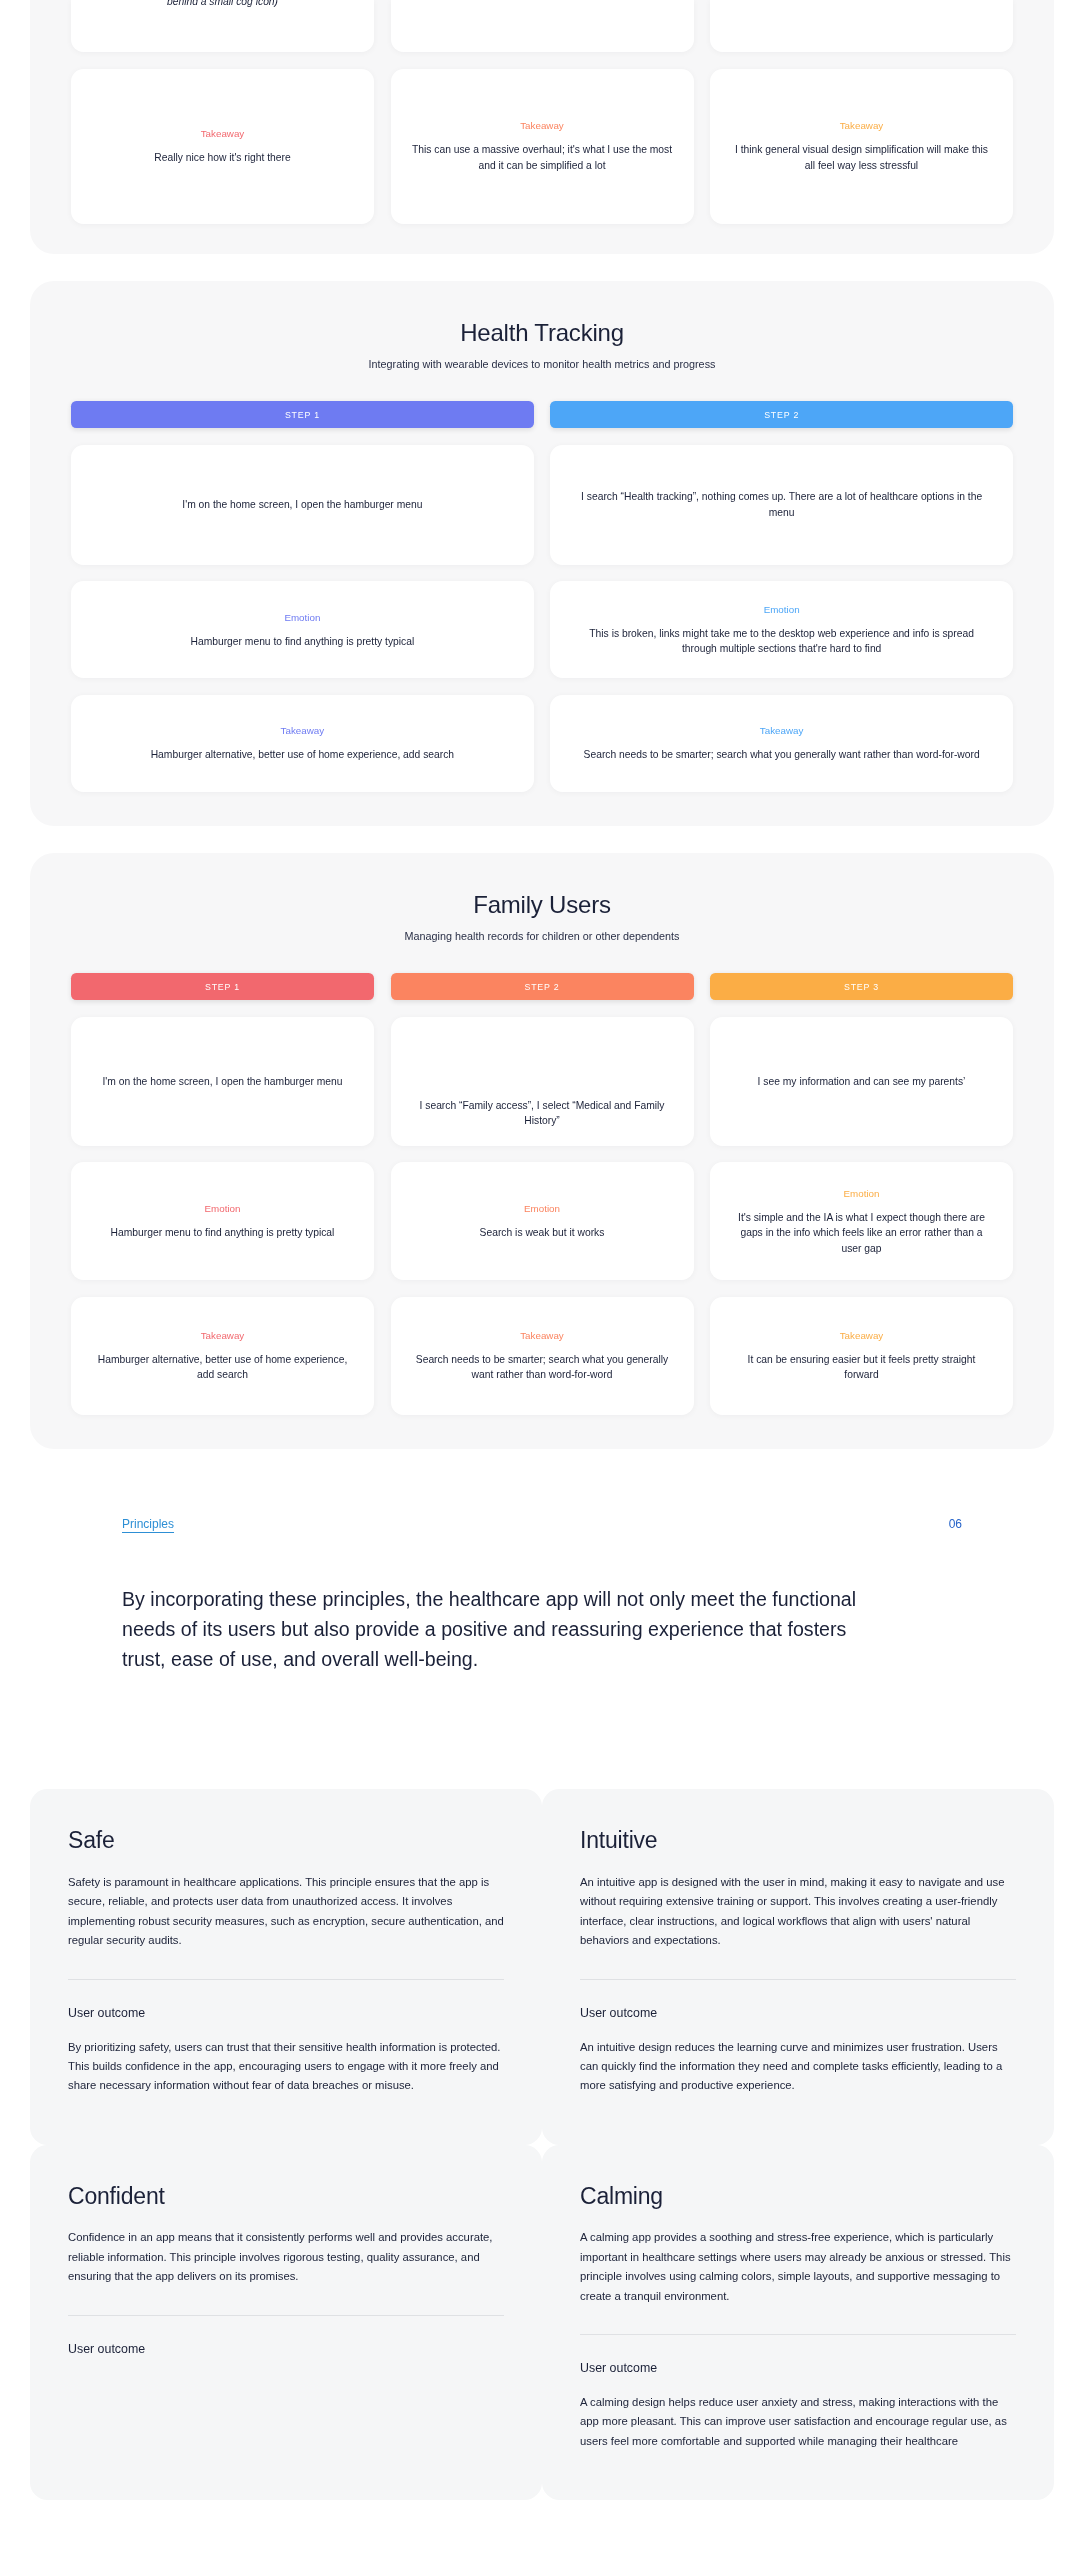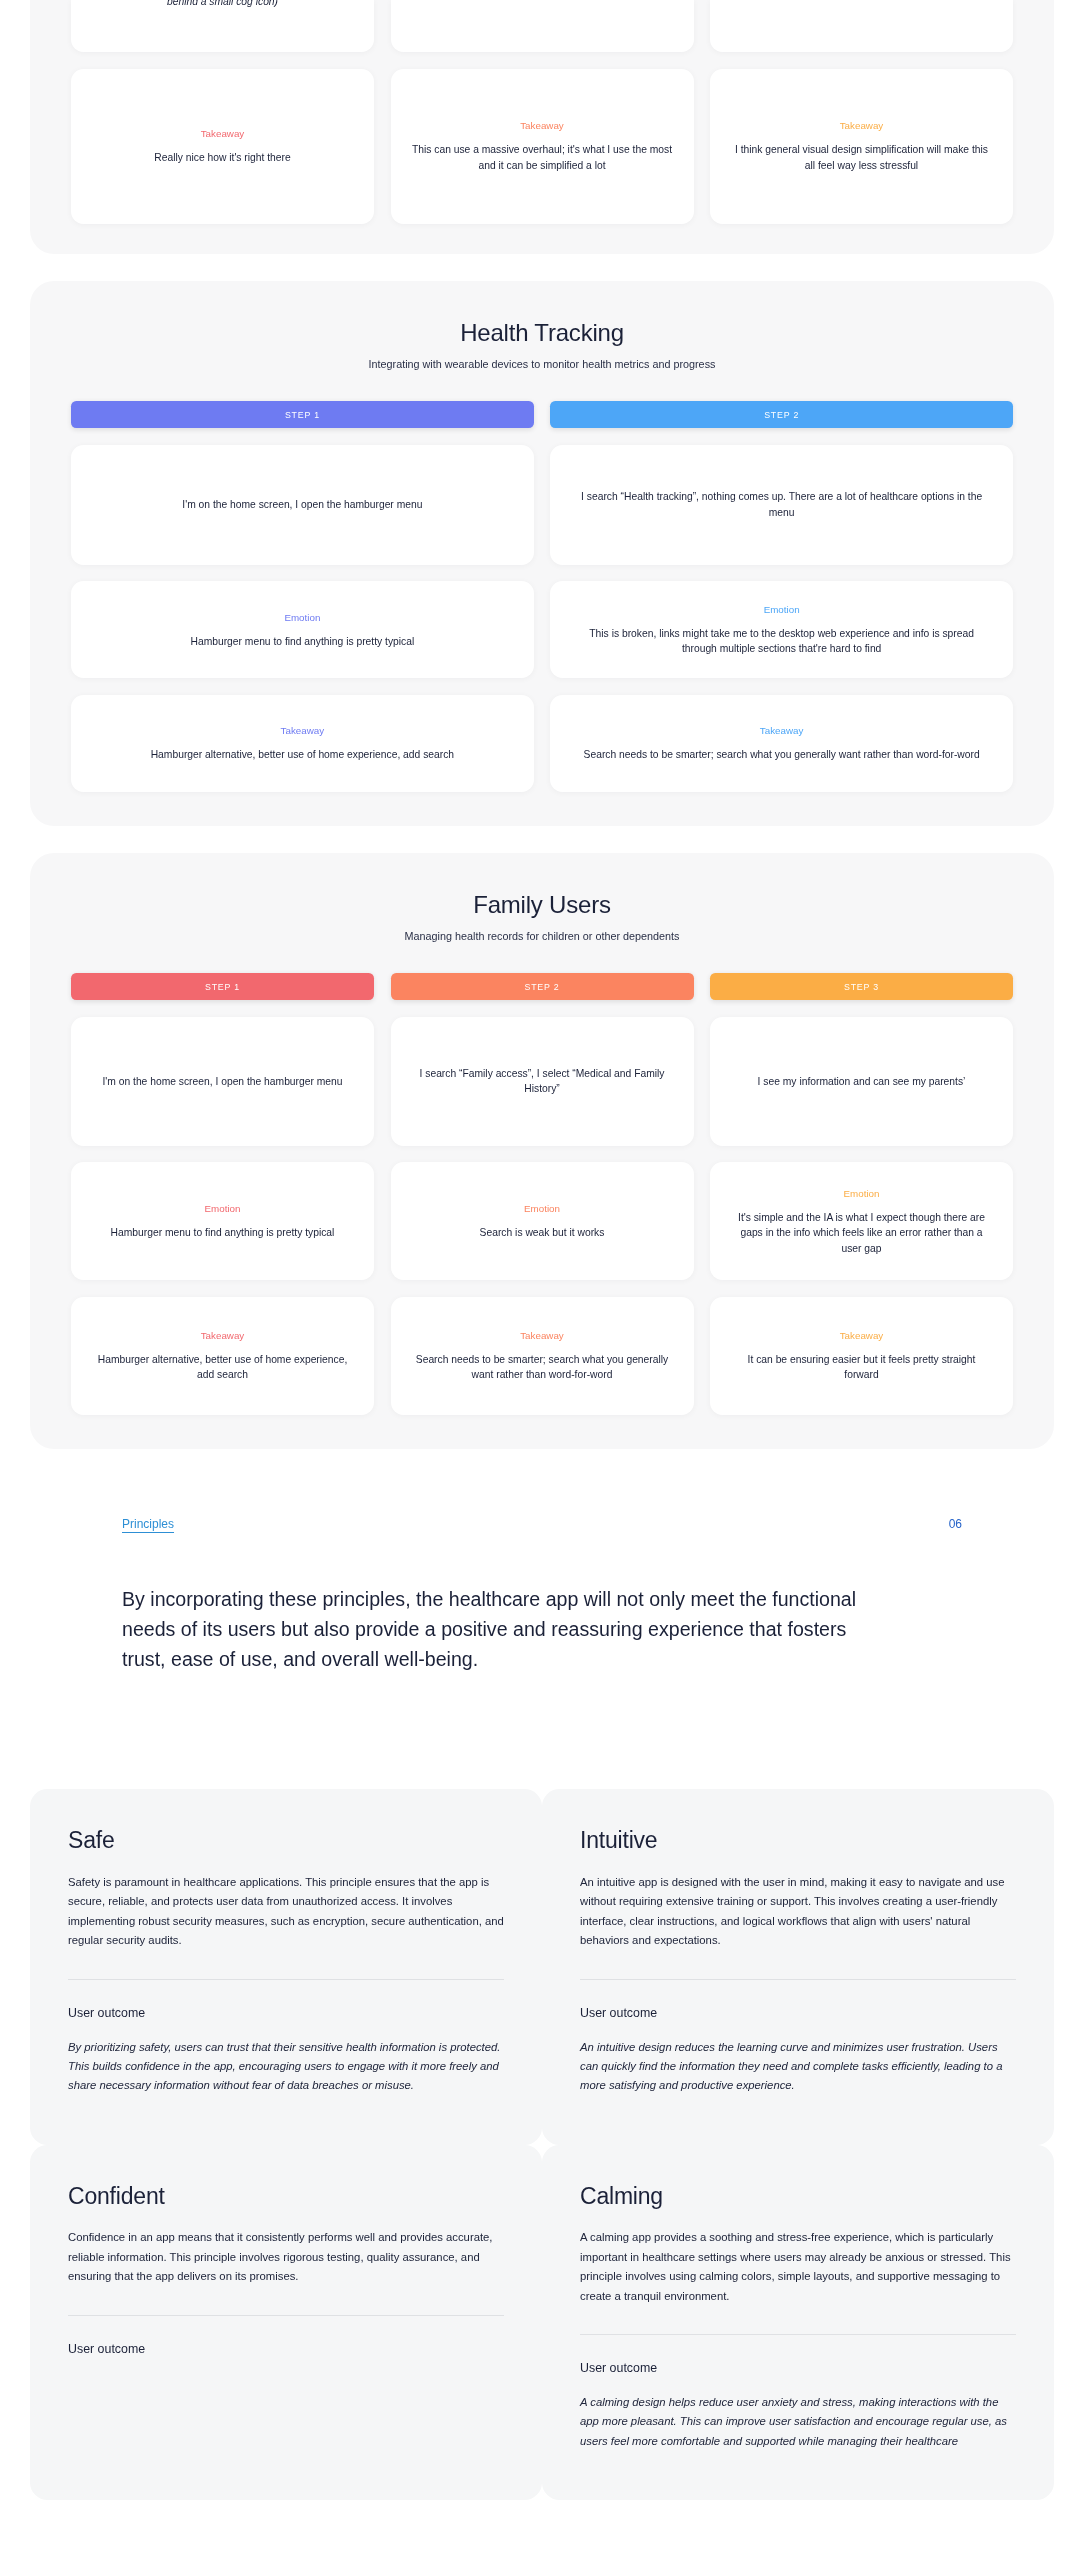--- a/index.html
+++ b/index.html
@@ -176,21 +176,20 @@
   }
   .p-outcome-label{
     font-size:12.4px;
     color:#1b2138;
     margin-bottom:17.5px;
   }
   .p-outcome{
     font-size:11.3px;
     line-height:1.72;
     color:#20263c;
-    font-style:italic;
   }
   .spacer-md{height:49px;}
 </style>
 </head>
 <body>
 
 <div class="page">
 
   <section class="top-section">
     <div class="top-grid">
@@ -277,21 +276,21 @@
     <div class="grid cols3">
       <div class="step-badge" style="background: rgb(242, 104, 110);">STEP 1</div>
       <div class="step-badge" style="background: rgb(251, 132, 96);">STEP 2</div>
       <div class="step-badge" style="background: rgb(251, 173, 69);">STEP 3</div>
     </div>
 
     <div class="grid cols3" style="margin-top:16.5px;">
       <div class="card h-action no-label" style="min-height:129px;">
         <div class="card-text">I'm on the home screen, I open the hamburger menu</div>
       </div>
-      <div class="card h-action no-label" style="min-height:129px;">
+      <div class="card h-action no-label" style="min-height:129px;justify-content:flex-end;">
         <div class="card-text">I search “Family access”, I select “Medical and Family History”</div>
       </div>
       <div class="card h-action no-label" style="min-height:129px;">
         <div class="card-text">I see my information and can see my parents’</div>
       </div>
     </div>
 
     <div class="grid cols3" style="margin-top:16.5px;">
       <div class="card h-emotion" style="min-height:118px;">
         <div class="card-label" style="color: rgb(242, 104, 110);">Emotion</div>

